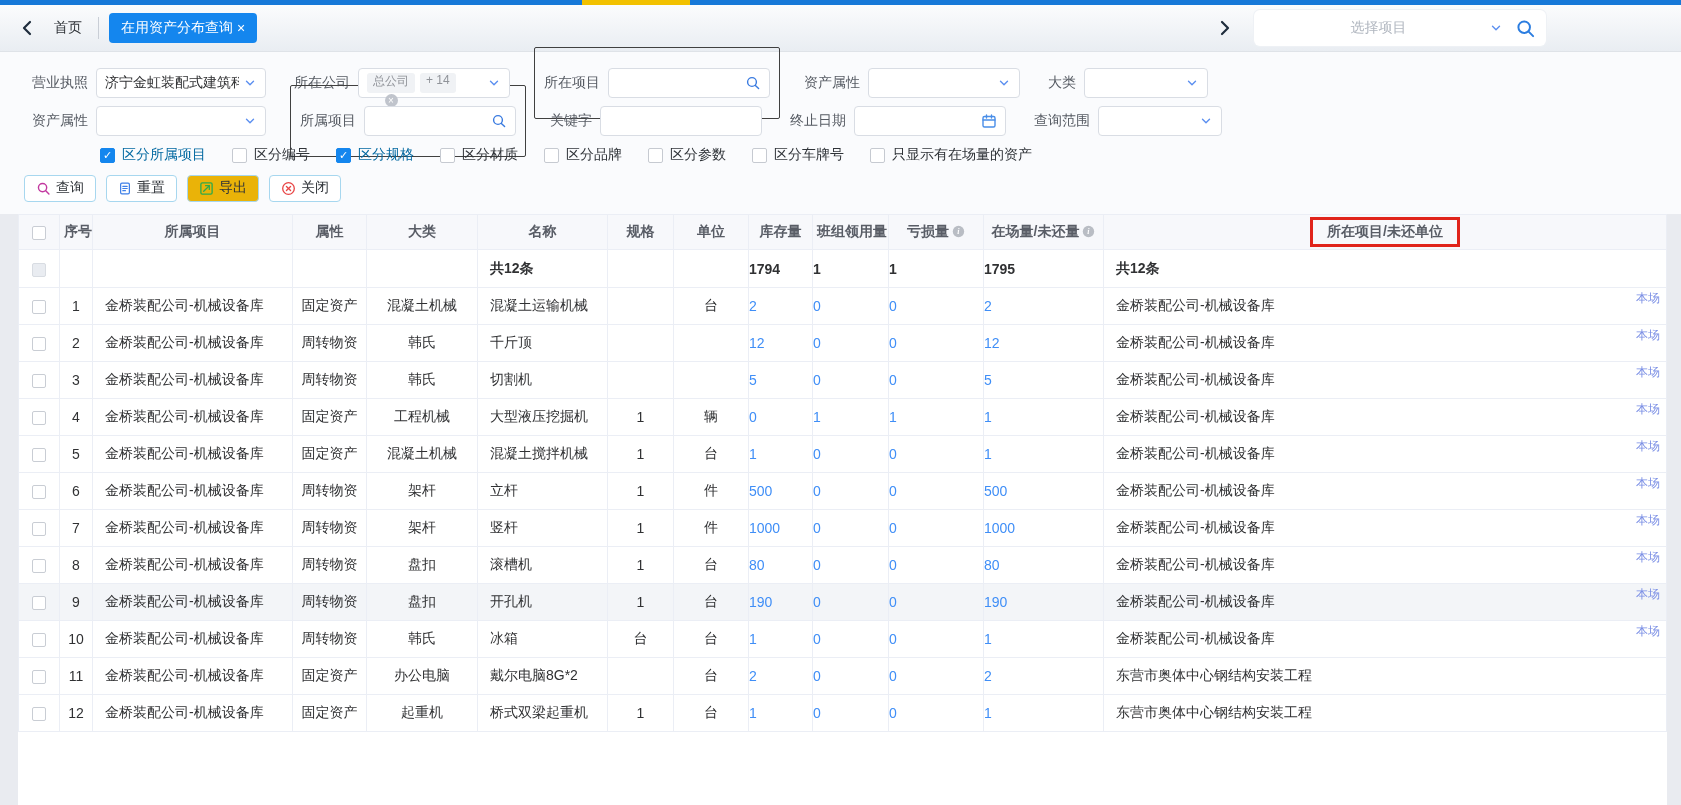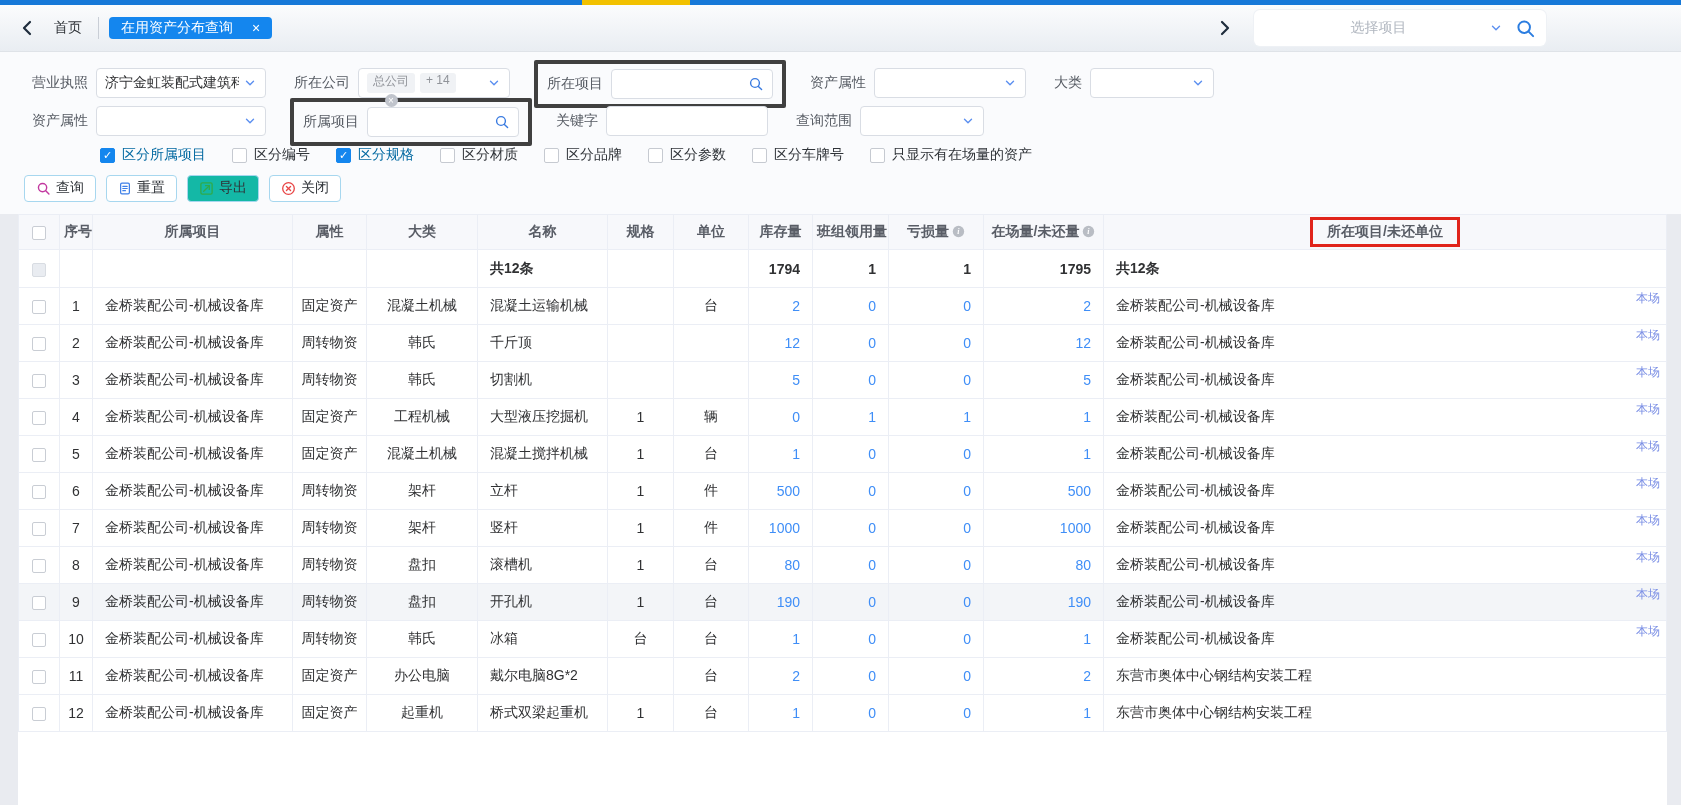--- a/index.html
+++ b/index.html
@@ -10,78 +10,78 @@
   
   .top-strip{position:relative;height:5px;background:#1779d8;flex:0 0 auto;}
   .top-strip .yellow{position:absolute;left:582px;top:0;width:108px;height:5px;background:#f2c100;}
 
   
   .tab-bar{height:47px;flex:0 0 auto;display:flex;align-items:center;
     background:linear-gradient(#fbfcfd,#e9edf2);border-bottom:1px solid #dfe3e8;padding:0 0 0 14px;}
   .nav-chev{width:26px;height:26px;display:flex;align-items:center;justify-content:center;color:#1f2d3d;cursor:pointer;}
   .tab-home{padding:0 16px 0 14px;color:#2f3338;cursor:pointer;}
   .tab-sep{width:1px;height:22px;background:#c9ced6;margin-right:10px;}
-  .tab-active{display:flex;align-items:center;gap:19px;background:#1486ee;color:#fff;border-radius:4px;
-    height:22px;padding:0 12px;cursor:pointer;}
+  .tab-active{display:flex;align-items:center;gap:4px;background:#1486ee;color:#fff;border-radius:4px;
+    height:30px;padding:0 12px;cursor:pointer;}
   .tab-active .x{font-size:14px;line-height:1;}
   .tab-spacer{flex:1;}
   .top-search{display:flex;align-items:center;width:292px;height:36px;background:#fff;border-radius:6px;
     margin:0 135px 0 16px;padding:0 10px 0 14px;box-shadow:0 0 0 1px #eef1f5;}
   .top-search .ph{color:#b0b6bf;flex:1;text-align:center;}
   .top-search .chev{color:#5b8ff0;display:flex;margin-right:12px;}
   .top-search .mag{color:#2b7de0;display:flex;}
 
   
   .filter-panel{flex:0 0 auto;background:#fafbfd;padding:12px 0 8px 0;}
-  .f-row{display:flex;height:38px;padding-left:32px;gap:28px;}
+  .f-row{display:flex;align-items:center;height:38px;padding-left:32px;gap:28px;}
   .fg{display:flex;align-items:center;}
   .fg label{color:#565b63;margin-right:8px;white-space:nowrap;}
   .ctrl{position:relative;display:flex;align-items:center;background:#fff;border:1px solid #d9dde4;
     border-radius:4px;height:30px;padding:0 8px;}
   .ctrl .val{flex:1;overflow:hidden;white-space:nowrap;color:#303133;}
   .ctrl input{border:none;outline:none;flex:1;min-width:0;height:26px;font:inherit;color:#303133;background:transparent;}
   .ctrl .chev{color:#5b8ff0;display:flex;flex:0 0 auto;margin-left:4px;}
   .ctrl .mag{color:#3a7be0;display:flex;flex:0 0 auto;}
   .ctrl .cal{color:#4a8ee8;display:flex;flex:0 0 auto;}
   .w170{width:170px;} .w162{width:162px;} .w152{width:152px;} .w124{width:124px;}
   .tag{display:flex;align-items:center;gap:4px;background:#f0f2f5;border-radius:3px;color:#909399;
     font-size:12px;height:20px;padding:0 6px;margin-right:5px;white-space:nowrap;flex-direction:column;}
   .tag .tclose{width:13px;height:13px;border-radius:50%;background:#c0c4cc;color:#fff;font-size:10px;
     line-height:13px;text-align:center;cursor:pointer;}
-  .red-box{border:4px solid #404040;border-radius:2px;padding:20px 9px;margin:-4px -4px;}
+  .red-box{border:1px solid #404040;border-radius:2px;padding:20px 9px;margin:-4px -4px;}
 
   
   .check-row{display:flex;align-items:center;gap:26px;height:30px;padding-left:100px;}
   .chk{display:flex;align-items:center;gap:7px;cursor:pointer;color:#2f3338;white-space:nowrap;}
   .chk .box{width:15px;height:15px;border:1px solid #c6cad1;border-radius:2px;background:#fff;
     display:flex;align-items:center;justify-content:center;color:#fff;font-size:11px;line-height:1;}
   .chk.on .box{background:#1486ee;border-color:#1486ee;}
   .chk.on .txt{color:#0369a1;}
 
   
   .btn-row{display:flex;align-items:center;gap:10px;height:36px;padding-left:24px;}
   .tool-btn{display:flex;align-items:center;gap:5px;height:27px;padding:0 11px;background:#fff;
     border:1px solid #a7d7ef;border-radius:4px;font:inherit;color:#2f3338;cursor:pointer;}
-  .tool-btn.active{background:#14b8a6;}
+  .tool-btn.active{background:#eab308;}
   .tool-btn .ic{display:flex;}
   .ic-search{color:#c2389f;} .ic-reset{color:#3d7fe8;} .ic-export{color:#2faa4a;} .ic-close{color:#e84545;}
 
   
   .table-area{flex:1;display:flex;align-items:stretch;background:#fdba74;}
   .gutter{flex:0 0 auto;background:#e9ebf0;}
   .gutter.left{width:18px;} .gutter.right{width:14px;}
   .table-card{flex:1;background:#fff;overflow:hidden;}
   table{border-collapse:collapse;table-layout:fixed;width:1649px;}
   th,td{border:1px solid #ebeef5;overflow:hidden;white-space:nowrap;}
   thead th{height:26px;background:#f7f8fb;color:#595d66;font-weight:bold;font-size:14px;text-align:center;padding:0 4px;}
   tbody td{height:37px;background:#fff;}
   tr.summary td{height:38px;}
   .c-center{text-align:center;}
   .c-left{text-align:left;padding-left:12px;}
-  .c-num{text-align:right;padding-right:12px;color:#3f8ef7;}
+  .c-num{text-align:left;padding-right:12px;color:#3f8ef7;}
   tr.summary .c-num{color:#303133;font-weight:bold;}
   .bold{font-weight:bold;}
   .c-cb{text-align:center;}
   .cbx{display:inline-block;width:14px;height:14px;border:1px solid #c9cdd4;border-radius:2px;background:#fff;vertical-align:middle;cursor:pointer;}
   .cbx.disabled{background:#e9ecf1;border-color:#d8dce2;cursor:default;}
   .c-loc{position:relative;}
   .badge{position:absolute;top:2px;right:6px;font-size:12px;color:#7b8fe5;cursor:pointer;}
   tr.hl td{background:#f3f5f8;}
   .th-red{display:inline-block;border:3px solid #e0241b;padding:3px 14px;margin:2px 0;}
   .info-ic{display:inline-flex;vertical-align:-2px;margin-left:3px;}
@@ -213,20 +213,34 @@
               <circle cx="7" cy="7" r="4.4" fill="none" stroke="currentColor" stroke-width="1.4"></circle>
               <line x1="10.4" y1="10.4" x2="13.6" y2="13.6" stroke="currentColor" stroke-width="1.4" stroke-linecap="round"></line>
             </svg>
         </span>
       </span>
     </div>
     <div class="fg">
       <label>关键字</label>
       <span class="ctrl w162">
         <input value="" style="">
+      </span>
+    </div>
+    <div class="fg">
+      <label>终止日期</label>
+      <span class="ctrl w152">
+        <input value="" style="">
+        <span class="cal">
+          <svg width="16" height="16" viewBox="0 0 16 16" fill="none" stroke="currentColor" stroke-width="1.4" stroke-linecap="round">
+              <rect x="2" y="3.5" width="12" height="10.5" rx="1.5"></rect>
+              <line x1="2" y1="7" x2="14" y2="7"></line>
+              <line x1="5.5" y1="2" x2="5.5" y2="5"></line>
+              <line x1="10.5" y1="2" x2="10.5" y2="5"></line>
+            </svg>
+        </span>
       </span>
     </div>
     <div class="fg">
       <label>查询范围</label>
       <span class="ctrl w124">
         <span class="val"></span>
         <span class="chev">
           <svg width="14" height="14" viewBox="0 0 16 16">
               <polyline points="4,6 8,10 12,6" fill="none" stroke="currentColor" stroke-width="1.6" stroke-linecap="round" stroke-linejoin="round"></polyline>
             </svg>

